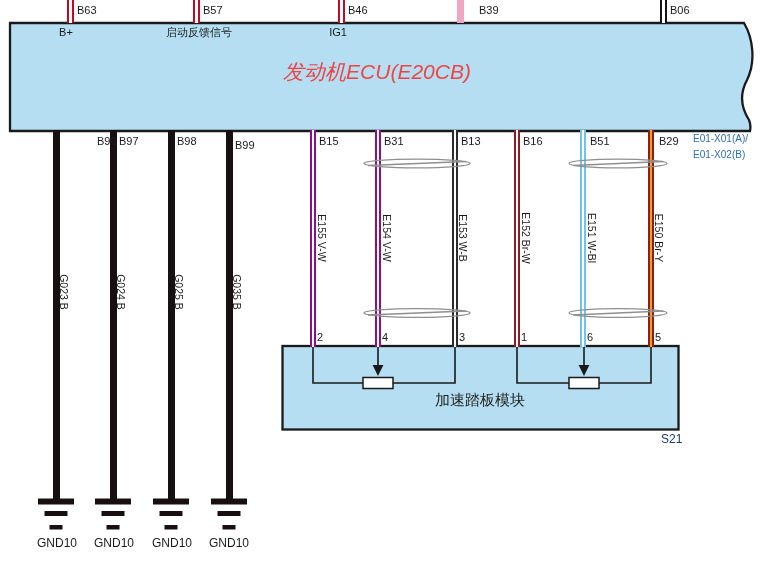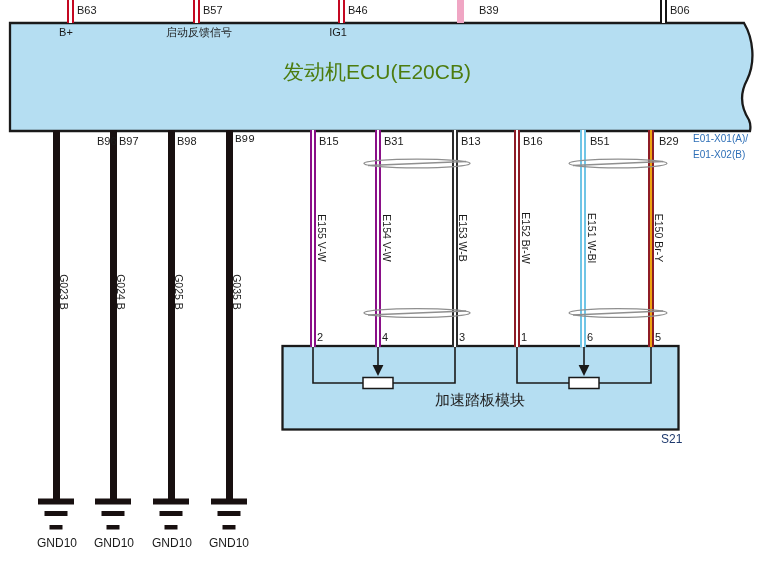--- a/index.html
+++ b/index.html
@@ -13,21 +13,21 @@
   .w-black{width:7px;background:#181010;}
   .w-vw {width:6px;background:linear-gradient(to right,#8a1088 0 2px,#fff 2px 4px,#8a1088 4px 6px);}
   .w-wb {width:6px;background:linear-gradient(to right,#2b2b2b 0 1.6px,#fff 1.6px 4.4px,#2b2b2b 4.4px 6px);}
   .w-brw{width:6px;background:linear-gradient(to right,#8e1c26 0 2px,#fff 2px 4px,#8e1c26 4px 6px);}
   .w-wbl{width:6px;background:linear-gradient(to right,#70c5e6 0 2px,#fff 2px 4px,#70c5e6 4px 6px);}
   .w-bry{width:6px;background:linear-gradient(to right,#8e1c26 0 2px,#eda411 2px 4px,#8e1c26 4px 6px);}
   .lbl{position:absolute;font-size:11px;color:#1a1a1a;white-space:nowrap;line-height:1.1;z-index:5;}
   .ctr{transform:translateX(-50%);}
   .vlbl{position:absolute;font-size:10.5px;color:#1a1a1a;white-space:nowrap;line-height:1;
         transform:translate(-50%,-50%) rotate(90deg);z-index:5;}
-  .title{font-size:21px;color:#4d7c0f;}
+  .title{font-size:21px;color:#ef4444;font-style:italic;}
   .blue{color:#2e6fb7;font-size:10px;}
   .navy{color:#1f3a6e;font-size:12px;}
   .mtitle{font-size:15px;color:#222;}
   .gnd{font-size:12px;}
 </style>
 </head>
 <body>
 
 <div class="canvas">
 
@@ -111,21 +111,21 @@
   <div class="lbl" style="left:467px;top:4px;margin-left:12px;">B39</div>
   <div class="lbl" style="left:670px;top:4px;">B06</div>
 
   <div class="lbl ctr" style="left:66px;top:25.5px;">B+</div>
   <div class="lbl ctr" style="left:199px;top:25.5px;">启动反馈信号</div>
   <div class="lbl ctr" style="left:338px;top:25.5px;">IG1</div>
 
   <div class="lbl" style="left:62px;top:134.5px;padding-left:35px;">B96</div>
   <div class="lbl" style="left:119px;top:134.5px;">B97</div>
   <div class="lbl" style="left:177px;top:134.5px;">B98</div>
-  <div class="lbl" style="left:235px;top:133px;font-family:Liberation Mono, monospace;">B99</div>
+  <div class="lbl" style="left:235px;top:139px;">B99</div>
   <div class="lbl" style="left:319px;top:134.5px;">B15</div>
   <div class="lbl" style="left:384px;top:134.5px;">B31</div>
   <div class="lbl" style="left:461px;top:134.5px;">B13</div>
   <div class="lbl" style="left:523px;top:134.5px;">B16</div>
   <div class="lbl" style="left:590px;top:134.5px;">B51</div>
   <div class="lbl" style="left:659px;top:134.5px;">B29</div>
 
   <div class="lbl blue" style="left:693px;top:133px;">E01-X01(A)/</div>
   <div class="lbl blue" style="left:693px;top:149px;text-align:right;">E01-X02(B)</div>
 

